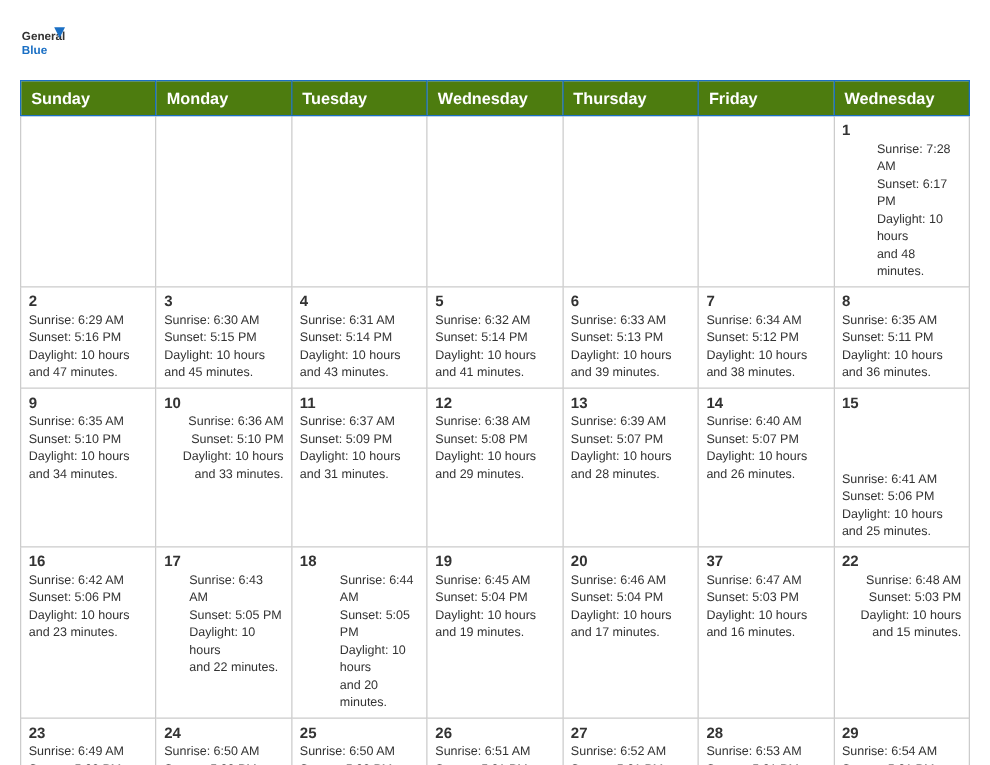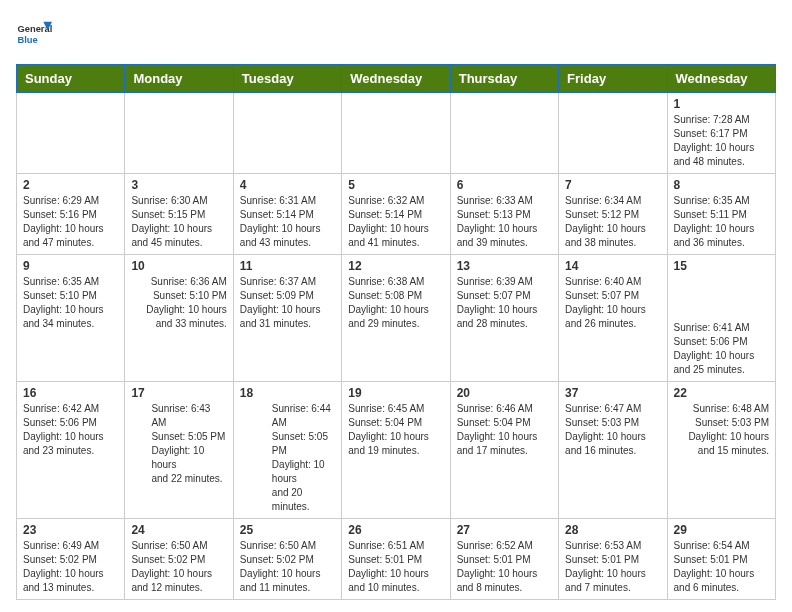--- a/index.html
+++ b/index.html
@@ -115,21 +115,21 @@
   <tbody id="calendar-body">
   <tr>
         <td class="empty-cell"></td>
         <td class="empty-cell"></td>
         <td class="empty-cell"></td>
         <td class="empty-cell"></td>
         <td class="empty-cell"></td>
         <td class="empty-cell"></td>
         <td class="has-data">
           <span class="day-number">1</span>
-          <div class="day-info" style="white-space: pre-line;">Sunrise: 7:28 AM
+          <div class="day-info" style="white-space: pre-line; margin-left: 28px;">Sunrise: 7:28 AM
 Sunset: 6:17 PM
 Daylight: 10 hours
 and 48 minutes.</div>
         </td>
       </tr>
       <tr>
         <td class="has-data">
           <span class="day-number">2</span>
           <div class="day-info" style="white-space: pre-line;">Sunrise: 6:29 AM
 Sunset: 5:16 PM

